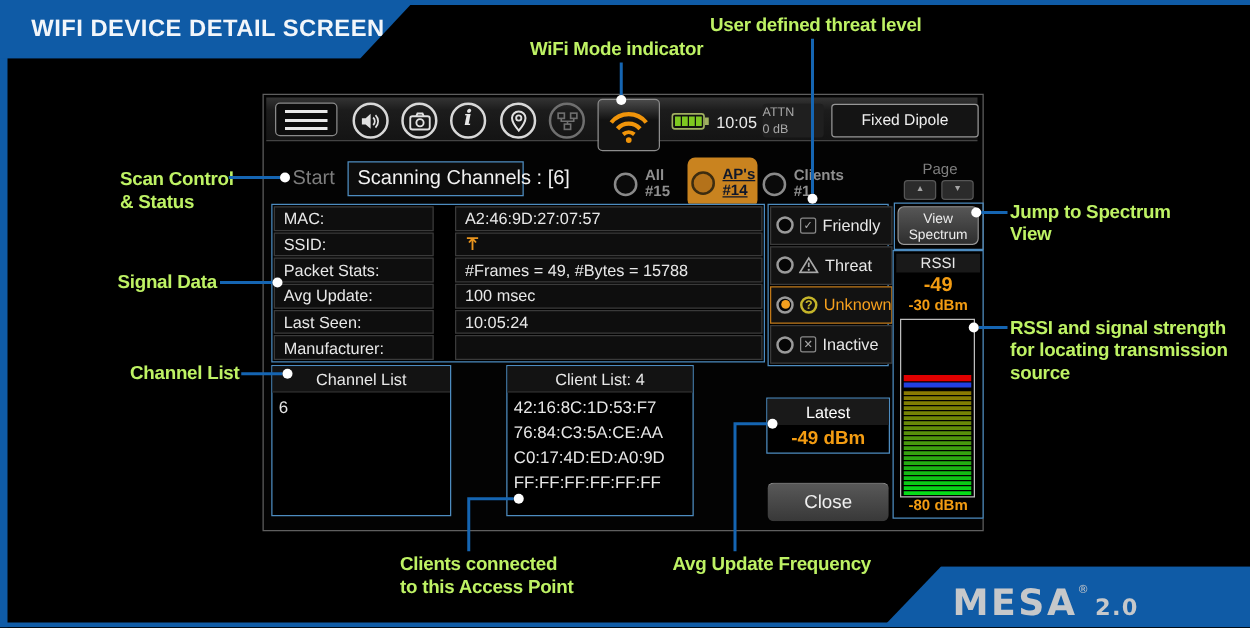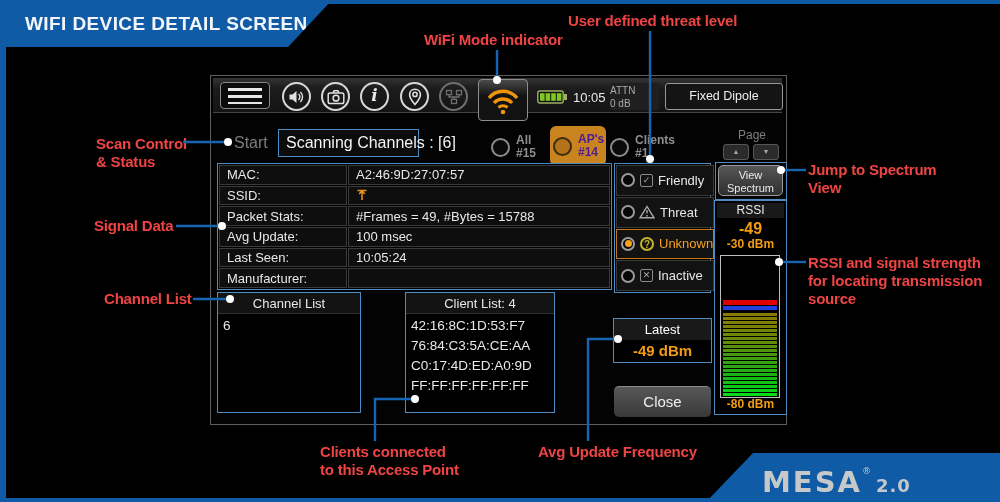--- a/index.html
+++ b/index.html
@@ -14,21 +14,21 @@
              display:flex;align-items:center;padding-left:25px;}
   .banner-tl span{color:#f2f6fa;font-size:19px;font-weight:600;letter-spacing:.4px;}
   .banner-br{position:absolute;left:706px;top:453px;width:294px;height:49px;background:#0f5ba6;
              -webkit-clip-path:polygon(47px 0,294px 0,294px 49px,0 49px);
              clip-path:polygon(47px 0,294px 0,294px 49px,0 49px);}
   .logo{position:absolute;left:56px;top:12px;color:#c6c8ca;font-family:"DejaVu Sans",sans-serif;white-space:nowrap;}
   .logo .brand{font-size:29px;font-weight:800;letter-spacing:2px;}
   .logo .reg{font-size:9px;vertical-align:18px;}
   .logo .ver{font-size:18px;font-weight:800;letter-spacing:1px;margin-left:5px;}
   
-  .ann{position:absolute;color:#ef4444;font-size:15px;font-weight:800;letter-spacing:-.2px;line-height:18px;white-space:nowrap;}
+  .ann{position:absolute;color:#bef264;font-size:15px;font-weight:800;letter-spacing:-.2px;line-height:18px;white-space:nowrap;}
   
   #screen{position:absolute;left:210px;top:75px;width:577px;height:350px;background:#030303;border:1px solid #5f5f5f;}
   .toolbar{position:absolute;left:2px;top:2px;width:569px;height:35px;
            background:linear-gradient(#343434,#1c1c1c 30%,#141414);border-bottom:1px solid #444;}
   .hamb{position:absolute;left:7px;top:4px;width:50px;height:27px;background:#0c0c0c;border:1px solid #8a8a8a;border-radius:4px;}
   .hamb .bars{position:absolute;left:7px;top:5px;width:34px;height:16px;
               background:repeating-linear-gradient(#e8e8e8 0 2.5px,transparent 2.5px 7px);}
   .cico{position:absolute;top:4px;width:29px;height:29px;border:2px solid #d8d8d8;border-radius:50%;
         display:flex;align-items:center;justify-content:center;}
   .cico.dim{border-color:#6f6f6f;}
@@ -43,30 +43,30 @@
           border-radius:3px;color:#efefef;font-size:12.5px;text-align:center;line-height:25px;}
   
   .startlbl{position:absolute;left:23px;top:58px;color:#7d7d7d;font-size:16px;}
   .scanbox{position:absolute;left:67px;top:53px;width:141px;height:28px;background:#0c0c0c;border:1.5px solid #4d8cc0;
            color:#f2f2f2;font-size:16px;line-height:25px;padding-left:7px;white-space:nowrap;}
   .filter{position:absolute;height:38px;display:flex;align-items:center;}
   .f-radio{width:19px;height:19px;border:2.5px solid #8a8a8a;border-radius:50%;background:#0a0a0a;flex:none;}
   .f-text{margin-left:6px;font-size:12px;line-height:13px;color:#8f8f8f;font-weight:600;}
   .filter.sel{background:#c9831f;border-radius:6px;padding:0 3px;}
   .filter.sel .f-radio{border-color:#3c2c10;background:#b4721a;}
-  .filter.sel .f-text{color:#4c1d95;}
+  .filter.sel .f-text{color:#0f172a;text-decoration:underline;}
   .pagelbl{position:absolute;left:512px;top:52px;width:58px;text-align:center;color:#7f7f7f;font-size:12px;}
   .pagebtn{position:absolute;top:68px;width:26px;height:16px;background:#2b2b2b;border:1px solid #565656;border-radius:3px;
            color:#a5a5a5;font-size:7px;text-align:center;line-height:14px;}
   
   .callout{border:1.5px solid #4d8cc0;}
   
   .sigtable{position:absolute;left:6px;top:87px;width:395px;height:127px;background:#000;
             display:grid;grid-template-rows:repeat(6,1fr);gap:1px;padding:1px;}
-  .sigrow{display:grid;grid-template-columns:128px 1fr;gap:1px;}
+  .sigrow{display:grid;grid-template-columns:128px 1fr;gap:17px;}
   .sigcell{background:#0e0e0e;border:1px solid #3a3a3a;color:#e8e8e8;font-size:13px;display:flex;align-items:center;padding-left:7px;white-space:nowrap;}
   
   .threat{position:absolute;left:403px;top:87px;width:97px;height:130px;background:#000;
           display:grid;grid-template-rows:repeat(4,1fr);gap:1px;padding:1px;}
   .trow{background:#121212;border:1px solid #3a3a3a;display:flex;align-items:center;}
   .t-radio{width:14px;height:14px;border:2px solid #9a9a9a;border-radius:50%;background:#060606;margin-left:4px;flex:none;
            display:flex;align-items:center;justify-content:center;}
   .t-radio .dot{width:7px;height:7px;border-radius:50%;background:#f5a01e;}
   .t-lbl{color:#e8e8e8;font-size:13px;margin-left:5px;white-space:nowrap;}
   .trow.sel{border:1.5px solid #c07818;}

